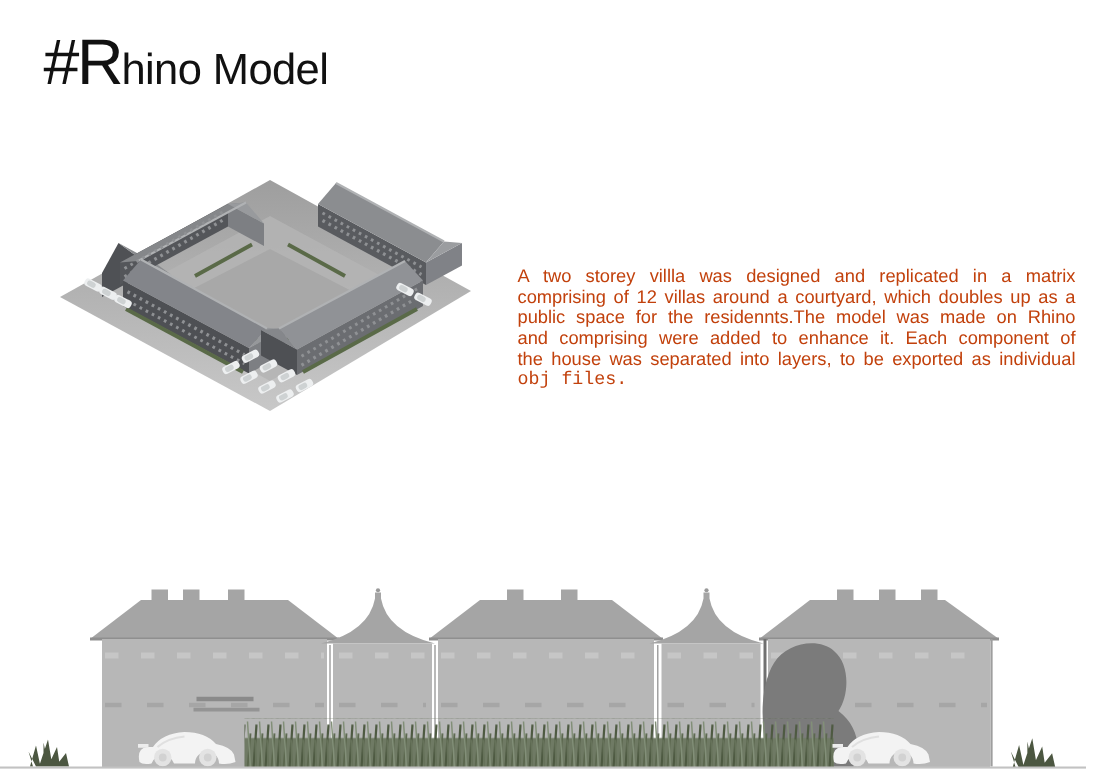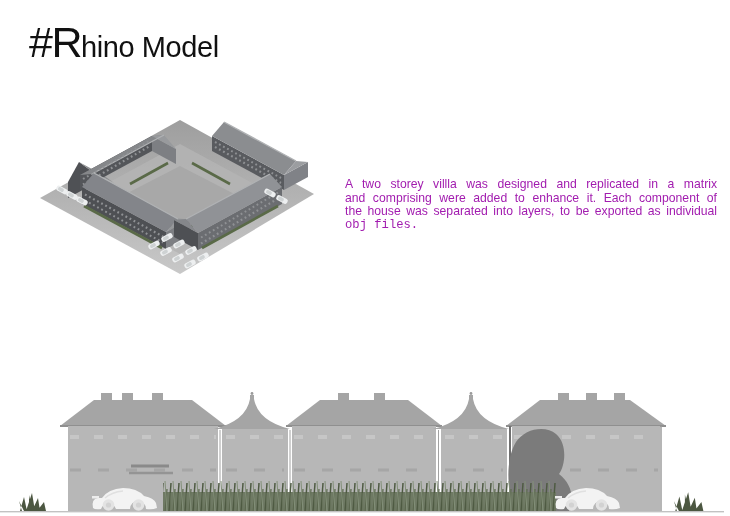--- a/index.html
+++ b/index.html
@@ -5,21 +5,21 @@
   html,body{margin:0;padding:0;}
   body{width:730px;height:516px;background:#ffffff;overflow:hidden;}
   .page{position:relative;width:730px;height:516px;background:#ffffff;
         font-family:"Liberation Sans", sans-serif;color:#111;}
   .title{position:absolute;left:29px;top:21px;margin:0;font-weight:400;line-height:1;white-space:nowrap;}
   .t-big{font-size:43px;letter-spacing:-1.5px;}
   .t-small{font-size:29px;letter-spacing:-0.4px;}
   .iso{position:absolute;left:30px;top:104px;width:292px;height:188px;margin:0;}
   .iso svg{display:block;width:292px;height:188px;}
   .description{position:absolute;left:345px;top:178px;width:372px;
-               font-size:12.2px;line-height:13.7px;color:#a21caf;}
+               font-size:12.2px;line-height:13.7px;color:#c2410c;}
   .desc-line{text-align:justify;text-align-last:justify;}
   .desc-line.last{text-align-last:left;font-family:Liberation Mono, monospace;}
   .elev{position:absolute;left:0;top:380px;width:730px;height:136px;margin:0;}
   .elev svg{display:block;width:730px;height:136px;}
 </style>
 </head>
 <body>
 
 <div class="page">
 
@@ -106,20 +106,22 @@
         <use href="#isocar" transform="translate(42,91.5) rotate(28)"></use>
         <use href="#isocar" transform="translate(52,97) rotate(28)"></use>
         <use href="#isocar" transform="translate(240,89) rotate(28)"></use>
         <use href="#isocar" transform="translate(252,95.5) rotate(28)"></use>
       </g>
     </svg>
   </figure>
 
   <div class="description">
     <div class="desc-line">A two storey villla was designed and replicated in a matrix</div>
+    <div class="desc-line">comprising of 12 villas around a courtyard, which doubles up as a</div>
+    <div class="desc-line">public space for the residennts.The model was made on Rhino</div>
     <div class="desc-line">and comprising were added to enhance it. Each component of</div>
     <div class="desc-line">the house was separated into layers, to be exported as individual</div>
     <div class="desc-line last">obj files.</div>
   </div>
 
   <figure class="elev">
     <svg viewBox="0 0 730 136" xmlns="http://www.w3.org/2000/svg">
       <defs>
         <pattern id="grassP" width="8" height="33" patternUnits="userSpaceOnUse" patternTransform="translate(0,99)">
           <rect x="0" y="13" width="8" height="20" fill="#6f7a64"></rect>

